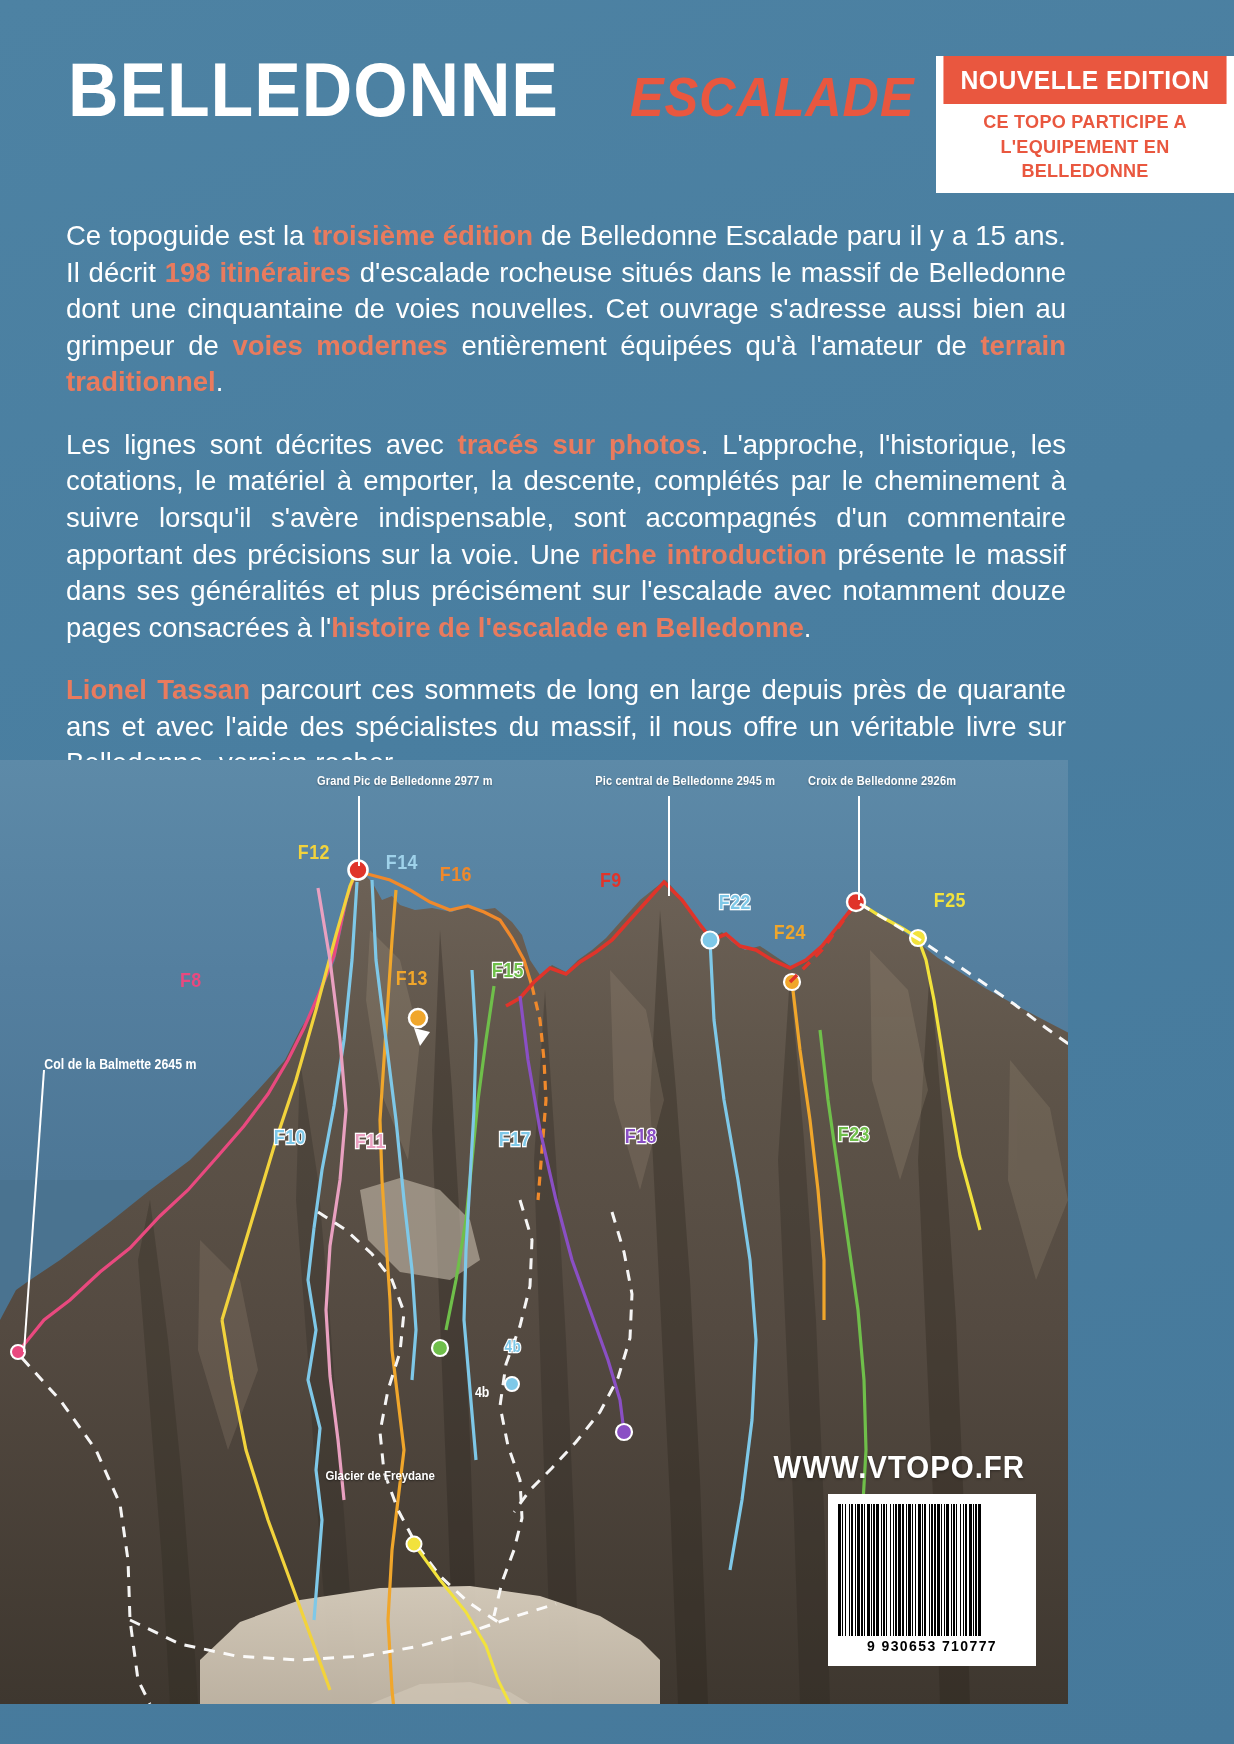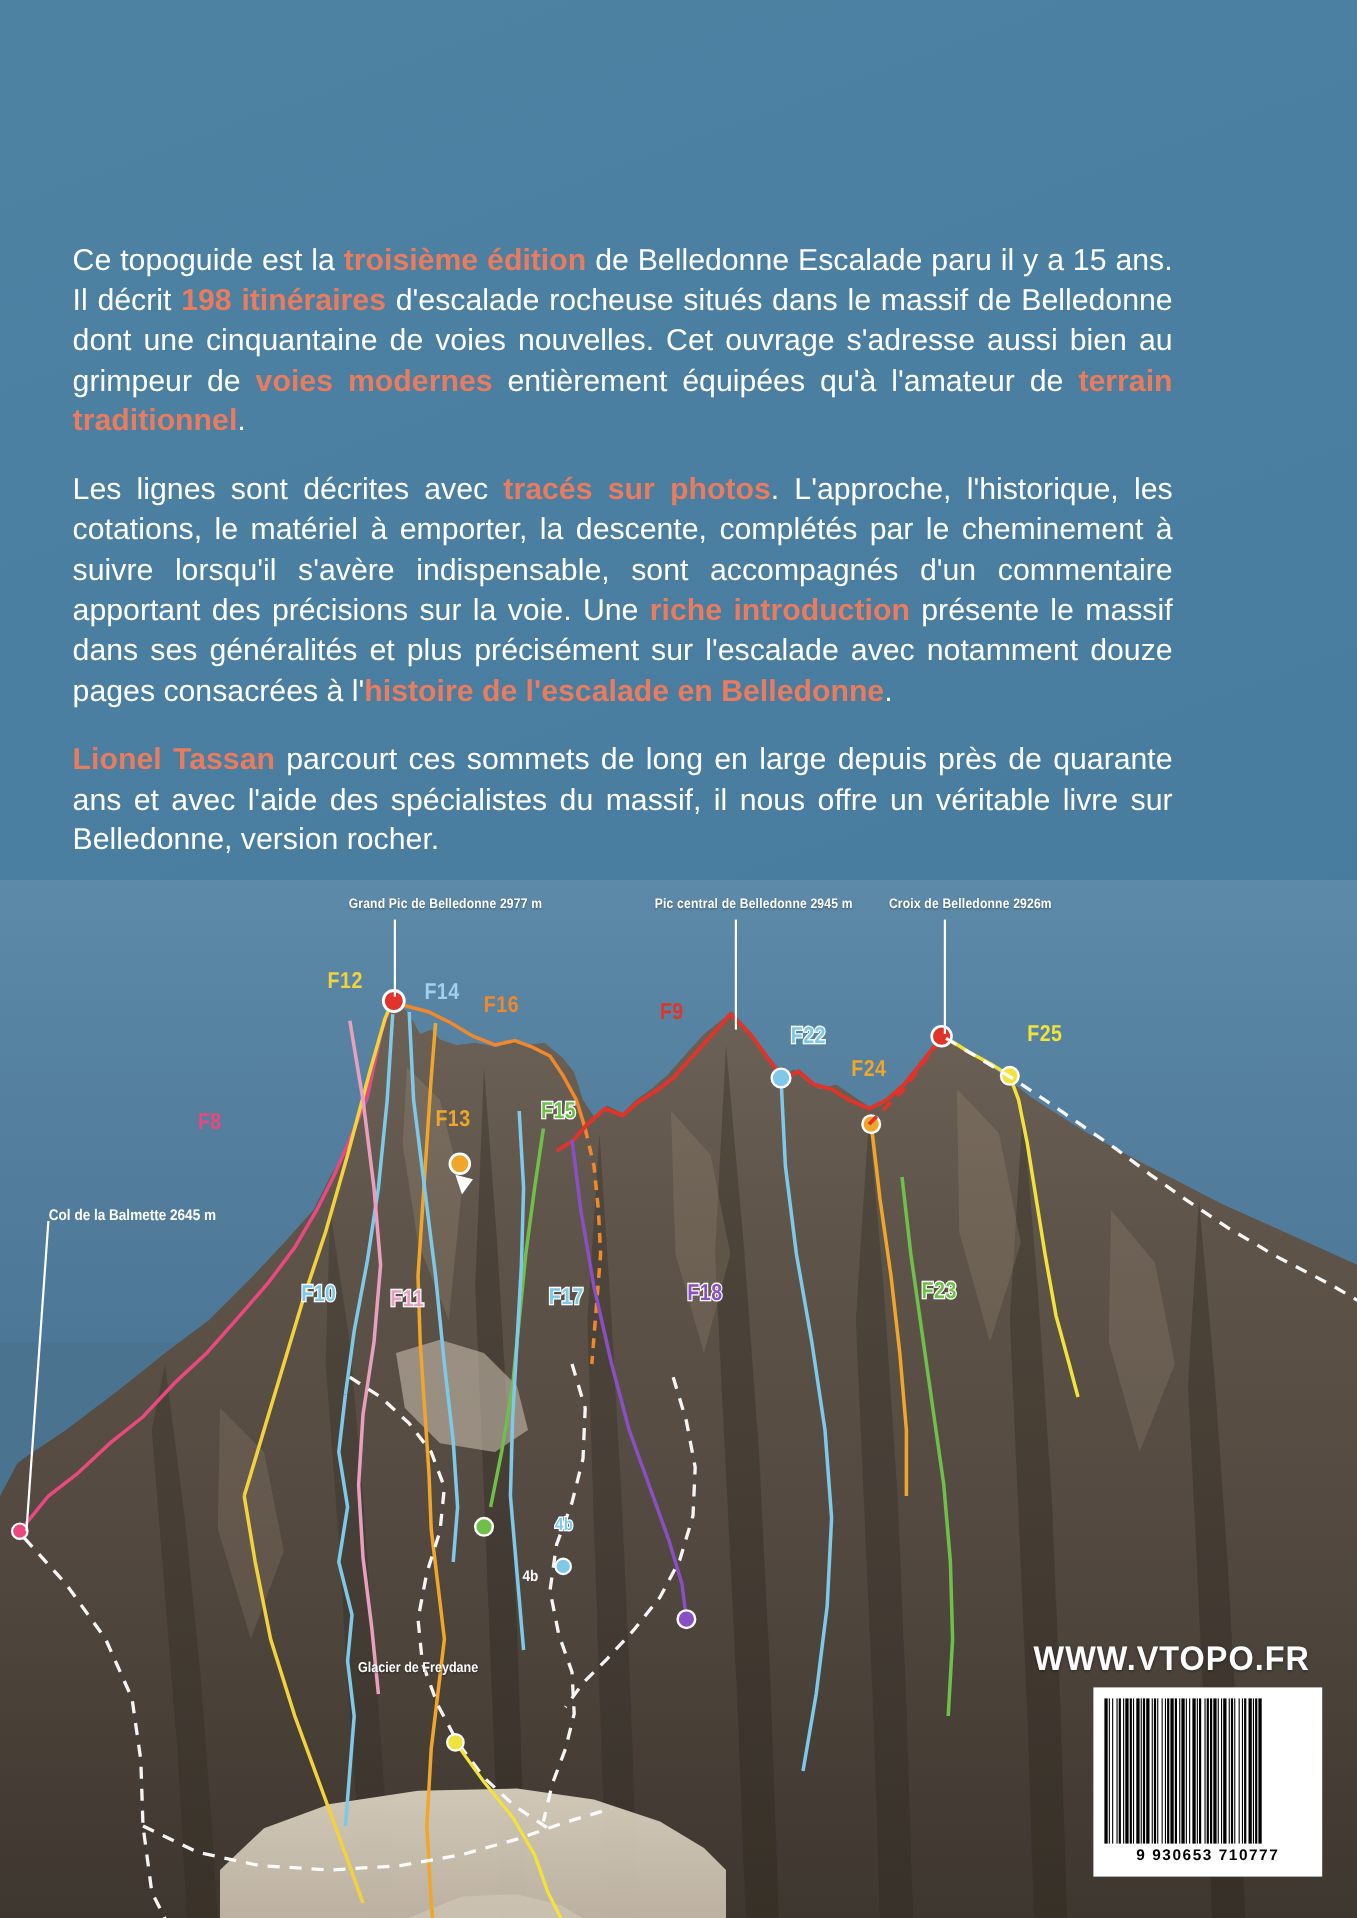--- a/index.html
+++ b/index.html
@@ -81,21 +81,21 @@
     line-height: 1.33;
     text-align: justify;
     font-weight: 400;
   }
   .copy p { margin-bottom: 26px; }
   .copy p:last-child { margin-bottom: 0; }
   .hl { color: #e97b5e; font-weight: 700; }
 
   
   .photo {
-    position: absolute; left: 0; top: 800px; width: 1234px; height: 944px;
+    position: absolute; left: 0; top: 760px; width: 1068px; height: 944px;
     overflow: hidden;
     background: linear-gradient(180deg, #5b88a6 0%, #557fa0 18%, #4e7896 30%, #4a7390 40%);
   }
   .sky {
     position: absolute; left: 0; top: 0; width: 1234px; height: 420px;
     background: linear-gradient(180deg, #5d8aa8 0%, #547f9f 50%, #4d7796 100%);
   }
   .ridge-svg { position: absolute; left: 0; top: 0; }
 
   
@@ -177,20 +177,34 @@
     letter-spacing: 1.4px;
     color: #000;
     margin-top: 2px;
   }
 </style>
 </head>
 <body>
 
 <div class="page">
 
+  <div class="header">
+    <div class="title-wrap">
+      <div class="title-main">BELLEDONNE</div>
+      <div class="title-sub">ESCALADE</div>
+    </div>
+
+    <div class="badge">
+      <div class="badge-head">NOUVELLE EDITION</div>
+      <div class="badge-body">
+        <div>CE TOPO PARTICIPE A</div>
+        <div>L'EQUIPEMENT EN BELLEDONNE</div>
+      </div>
+    </div>
+  </div>
 
   <div class="copy">
     <p><span>Ce topoguide est la </span><span class="hl">troisième édition</span><span> de Belledonne Escalade paru il y a 15 ans. Il décrit </span><span class="hl">198 itinéraires</span><span> d'escalade rocheuse situés dans le massif de Belledonne dont une cinquantaine de voies nouvelles. Cet ouvrage s'adresse aussi bien au grimpeur de </span><span class="hl">voies modernes</span><span> entièrement équipées qu'à l'amateur de </span><span class="hl">terrain traditionnel</span><span>.</span></p>
     <p><span>Les lignes sont décrites avec </span><span class="hl">tracés sur photos</span><span>. L'approche, l'historique, les cotations, le matériel à emporter, la descente, complétés par le cheminement à suivre lorsqu'il s'avère indispensable, sont accompagnés d'un commentaire apportant des précisions sur la voie. Une </span><span class="hl">riche introduction</span><span> présente le massif dans ses généralités et plus précisément sur l'escalade avec notamment douze pages consacrées à l'</span><span class="hl">histoire de l'escalade en Belledonne</span><span>.</span></p>
     <p><span class="hl">Lionel Tassan</span><span> parcourt ces sommets de long en large depuis près de quarante ans et avec l'aide des spécialistes du massif, il nous offre un véritable livre sur Belledonne, version rocher.</span></p>
   </div>
 
   <div class="photo">
     <div class="sky"></div>
 

